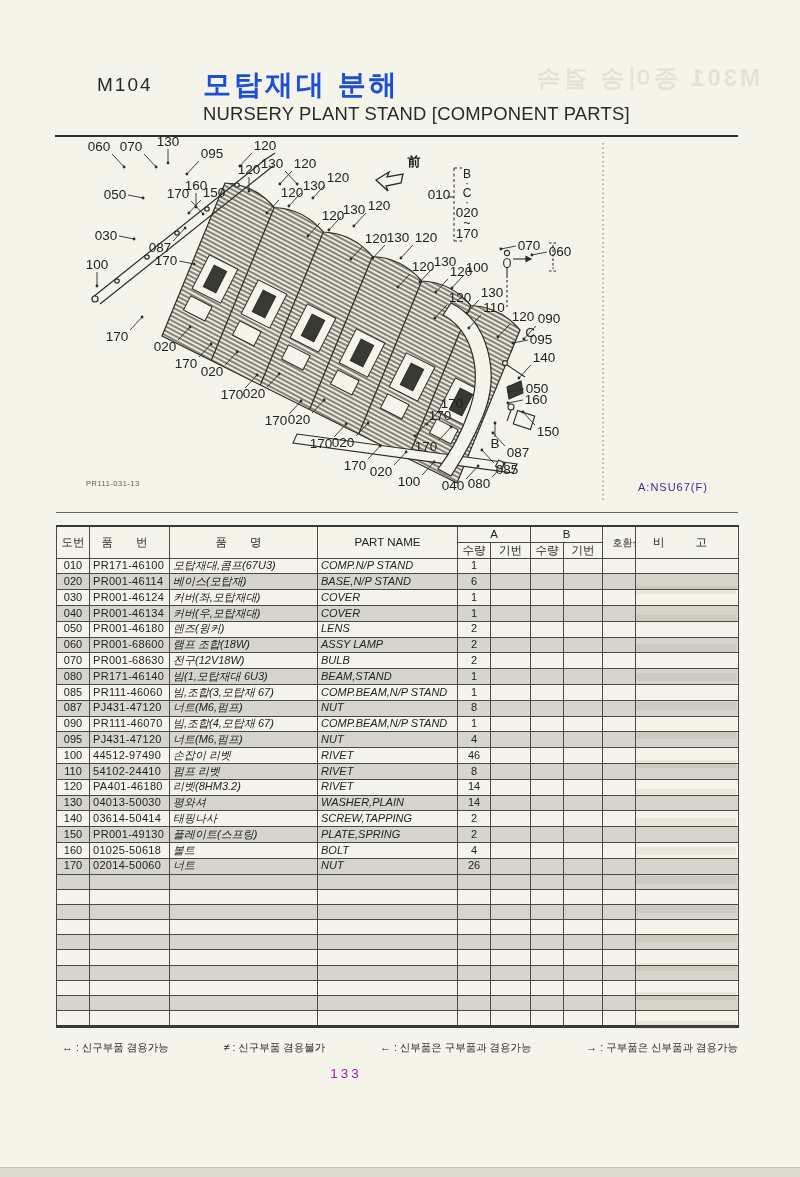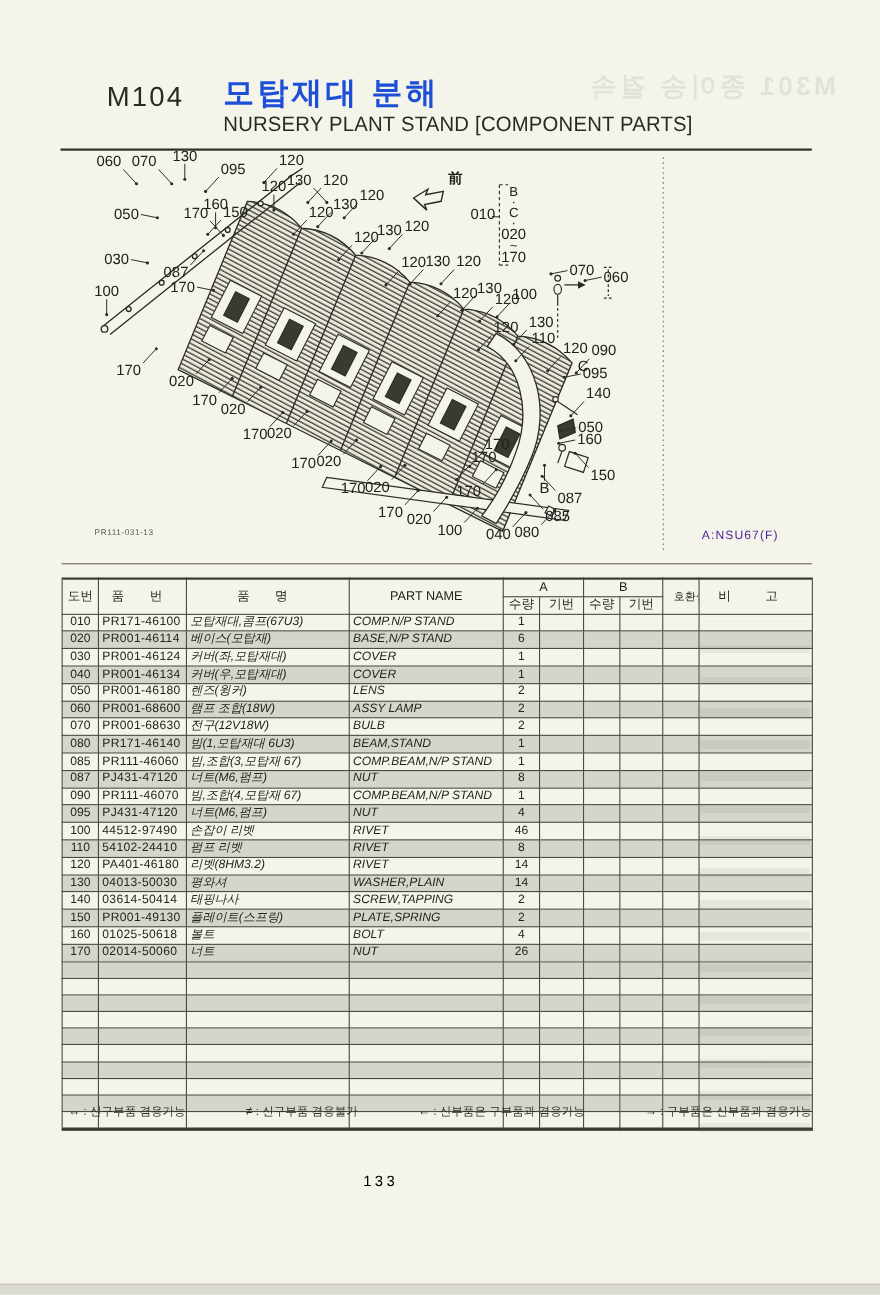--- a/index.html
+++ b/index.html
@@ -3,21 +3,21 @@
 <meta charset="utf-8">
 <style>
   html,body{margin:0;padding:0;}
   body{
     width:800px;height:1177px;position:relative;overflow:hidden;
     background:#f5f4ea;
     font-family:"Liberation Sans","DejaVu Sans",sans-serif;
     color:#24241f;
   }
   
-  .code{position:absolute;left:97px;top:74px;font-size:25px;letter-spacing:2px;color:#2a2a25;}
+  .code{position:absolute;left:97px;top:74px;font-size:19px;letter-spacing:2px;color:#2a2a25;}
   .title-ko{position:absolute;left:203px;top:66px;font-size:28px;font-weight:bold;letter-spacing:3px;color:#1d4ed8;}
   .title-en{position:absolute;left:203px;top:103px;font-size:19px;letter-spacing:0.2px;color:#2a2a25;transform:scaleX(.97);transform-origin:left;}
   .title-rule{position:absolute;left:55px;top:135px;width:683px;border-top:2px solid #2f2f2a;}
   .ghost-title{
     position:absolute;left:430px;top:62px;width:330px;text-align:left;
     transform:scaleX(-1);opacity:.13;font-weight:bold;font-size:24px;
     letter-spacing:3px;color:#6d6d5a;white-space:nowrap;
   }
   
   .diagram{position:absolute;left:55px;top:135px;width:560px;height:375px;}
@@ -39,24 +39,24 @@
   tr.shade td{background:#d6d5cc;}
   td.c0,td.c4,td.c5,td.c6,td.c7{text-align:center;}
   td.c1{text-align:left;padding-left:5px;letter-spacing:.3px;}
   td.c2,td.c3{text-align:left;padding-left:5px;font-style:italic;}
   tr.emptyrow td{height:14.2px;}
   .remark-smudge{
     position:absolute;left:636px;top:565px;width:100px;height:465px;pointer-events:none;
     background:repeating-linear-gradient(180deg,transparent 0 21px,rgba(110,110,95,.10) 21px 29px);
   }
   
-  .legend{position:absolute;left:62px;top:1004px;width:676px;display:flex;justify-content:space-between;font-size:10.5px;color:#2c2c26;gap:16px;}
+  .legend{position:absolute;left:62px;top:1041px;width:676px;display:flex;justify-content:space-between;font-size:10.5px;color:#2c2c26;gap:16px;}
   .legend .item{white-space:nowrap;}
   .legend .sym{display:inline-block;margin-right:3px;font-size:11px;}
-  .pageno{position:absolute;left:0;top:1066px;width:692px;text-align:center;font-size:13.5px;letter-spacing:3px;color:#000000;}
+  .pageno{position:absolute;left:0;top:1066px;width:692px;text-align:center;font-size:13.5px;letter-spacing:3px;color:#a21caf;}
   .bottom-edge{position:absolute;left:0;bottom:0;width:800px;height:9px;background:#dcdbd2;border-top:1px solid #c2c1b4;}
 </style>
 </head>
 <body>
 
 <div class="ghost-title">M301 종이송 결속</div>
 <div class="code">M104</div>
 <div class="title-ko">모탑재대 분해</div>
 <div class="title-en">NURSERY PLANT STAND [COMPONENT PARTS]</div>
 <div class="title-rule"></div>

